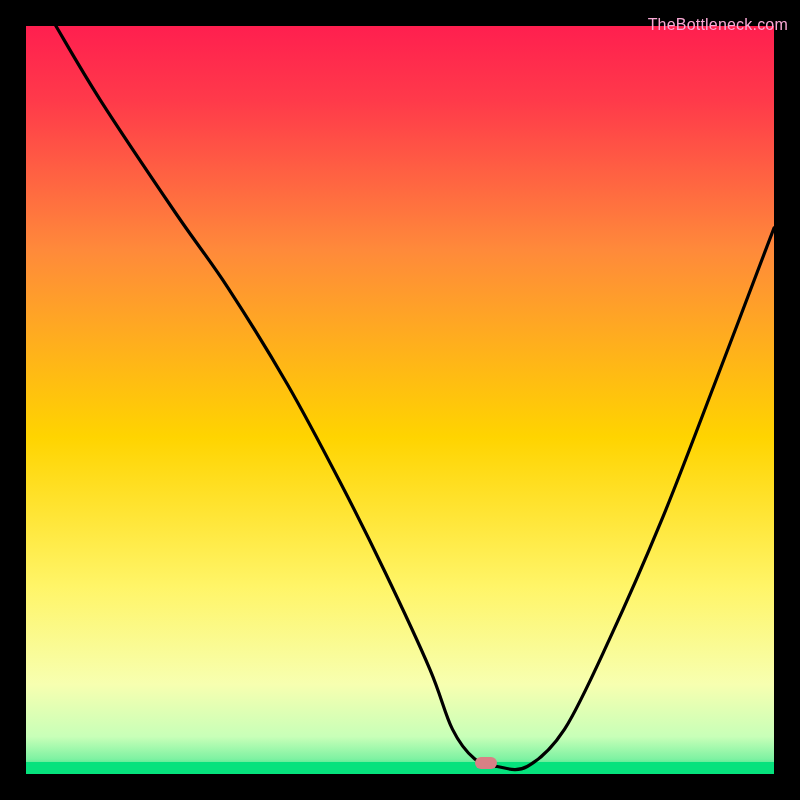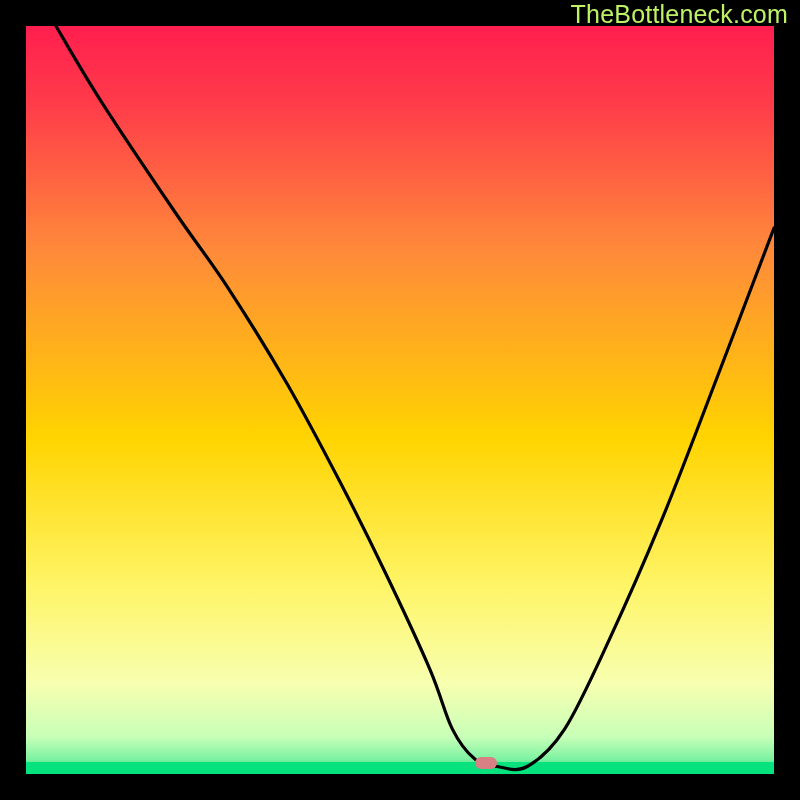--- a/index.html
+++ b/index.html
@@ -6,24 +6,24 @@
   body {
     width: 800px;
     height: 800px;
     background: #000;
     position: relative;
     font-family: Arial, Helvetica, sans-serif;
     overflow: hidden;
   }
   .watermark {
     position: absolute;
-    top: 0;
+    top: 16px;
     right: 12px;
-    color: #bef264;
-    font-size: 25px;
+    color: #f9a8d4;
+    font-size: 16px;
     font-weight: 500;
     letter-spacing: 0.2px;
     z-index: 10;
   }
   .frame {
     position: absolute;
     left: 26px;
     top: 26px;
     width: 748px;
     height: 748px;

